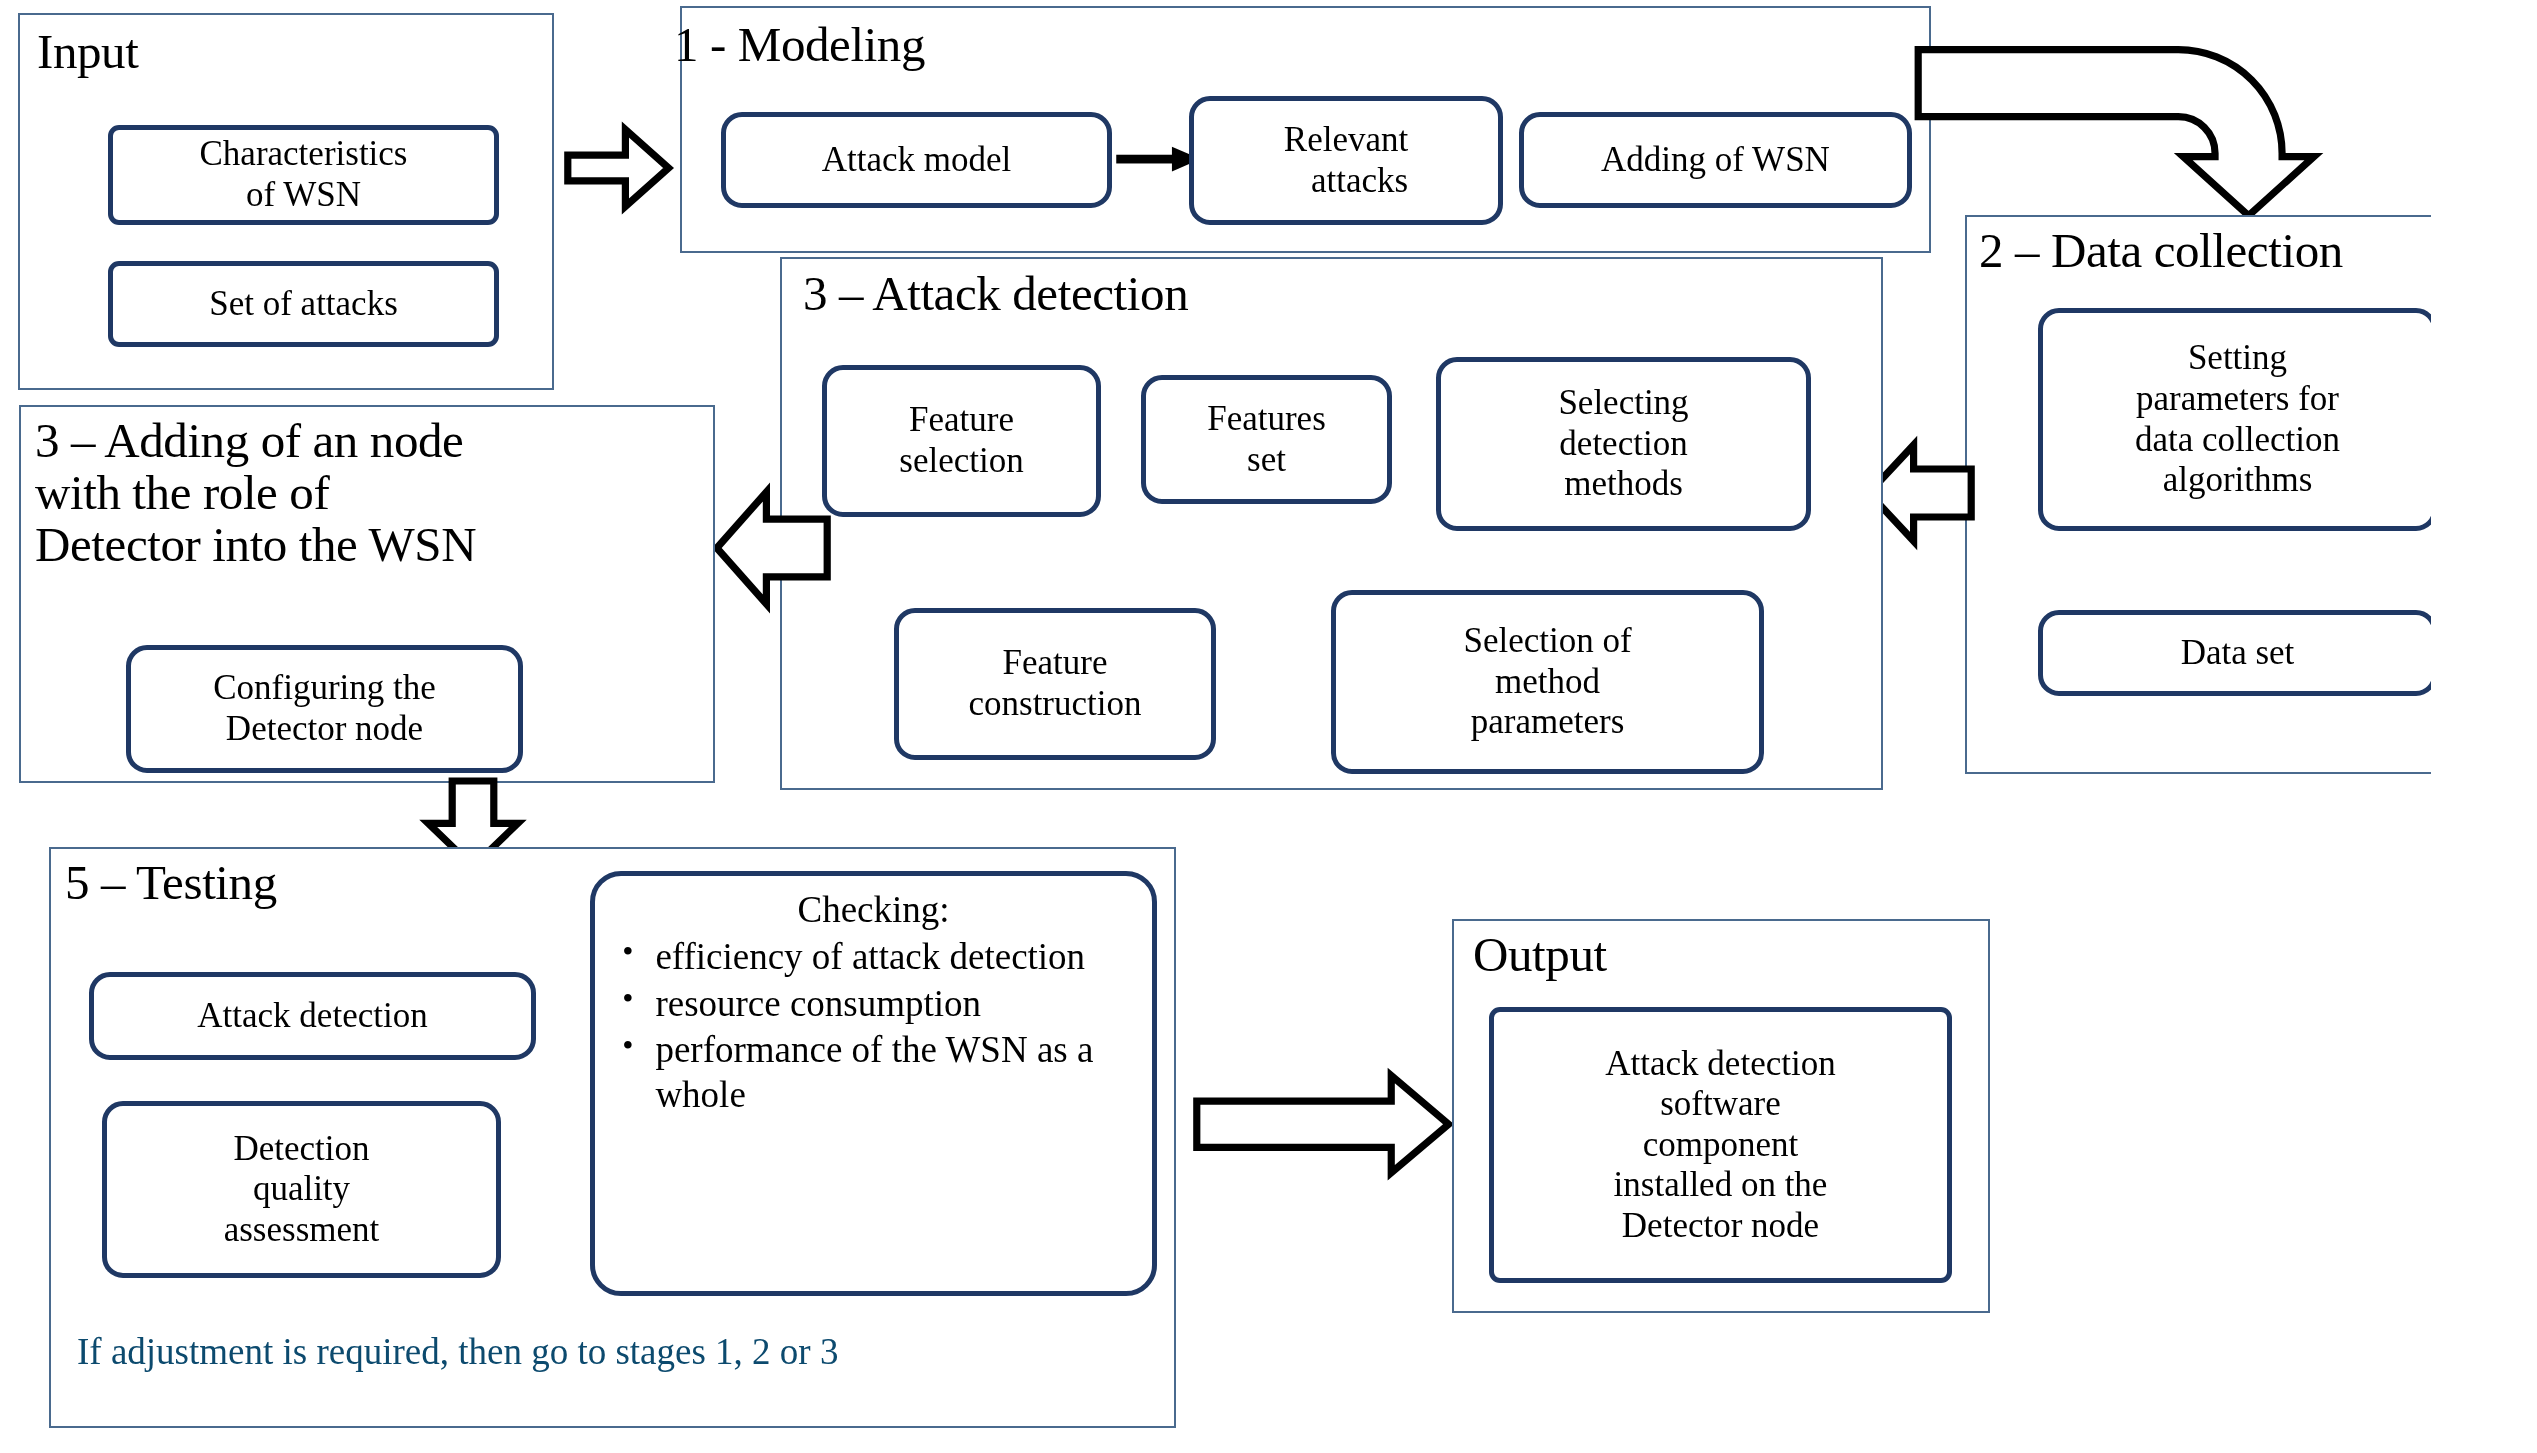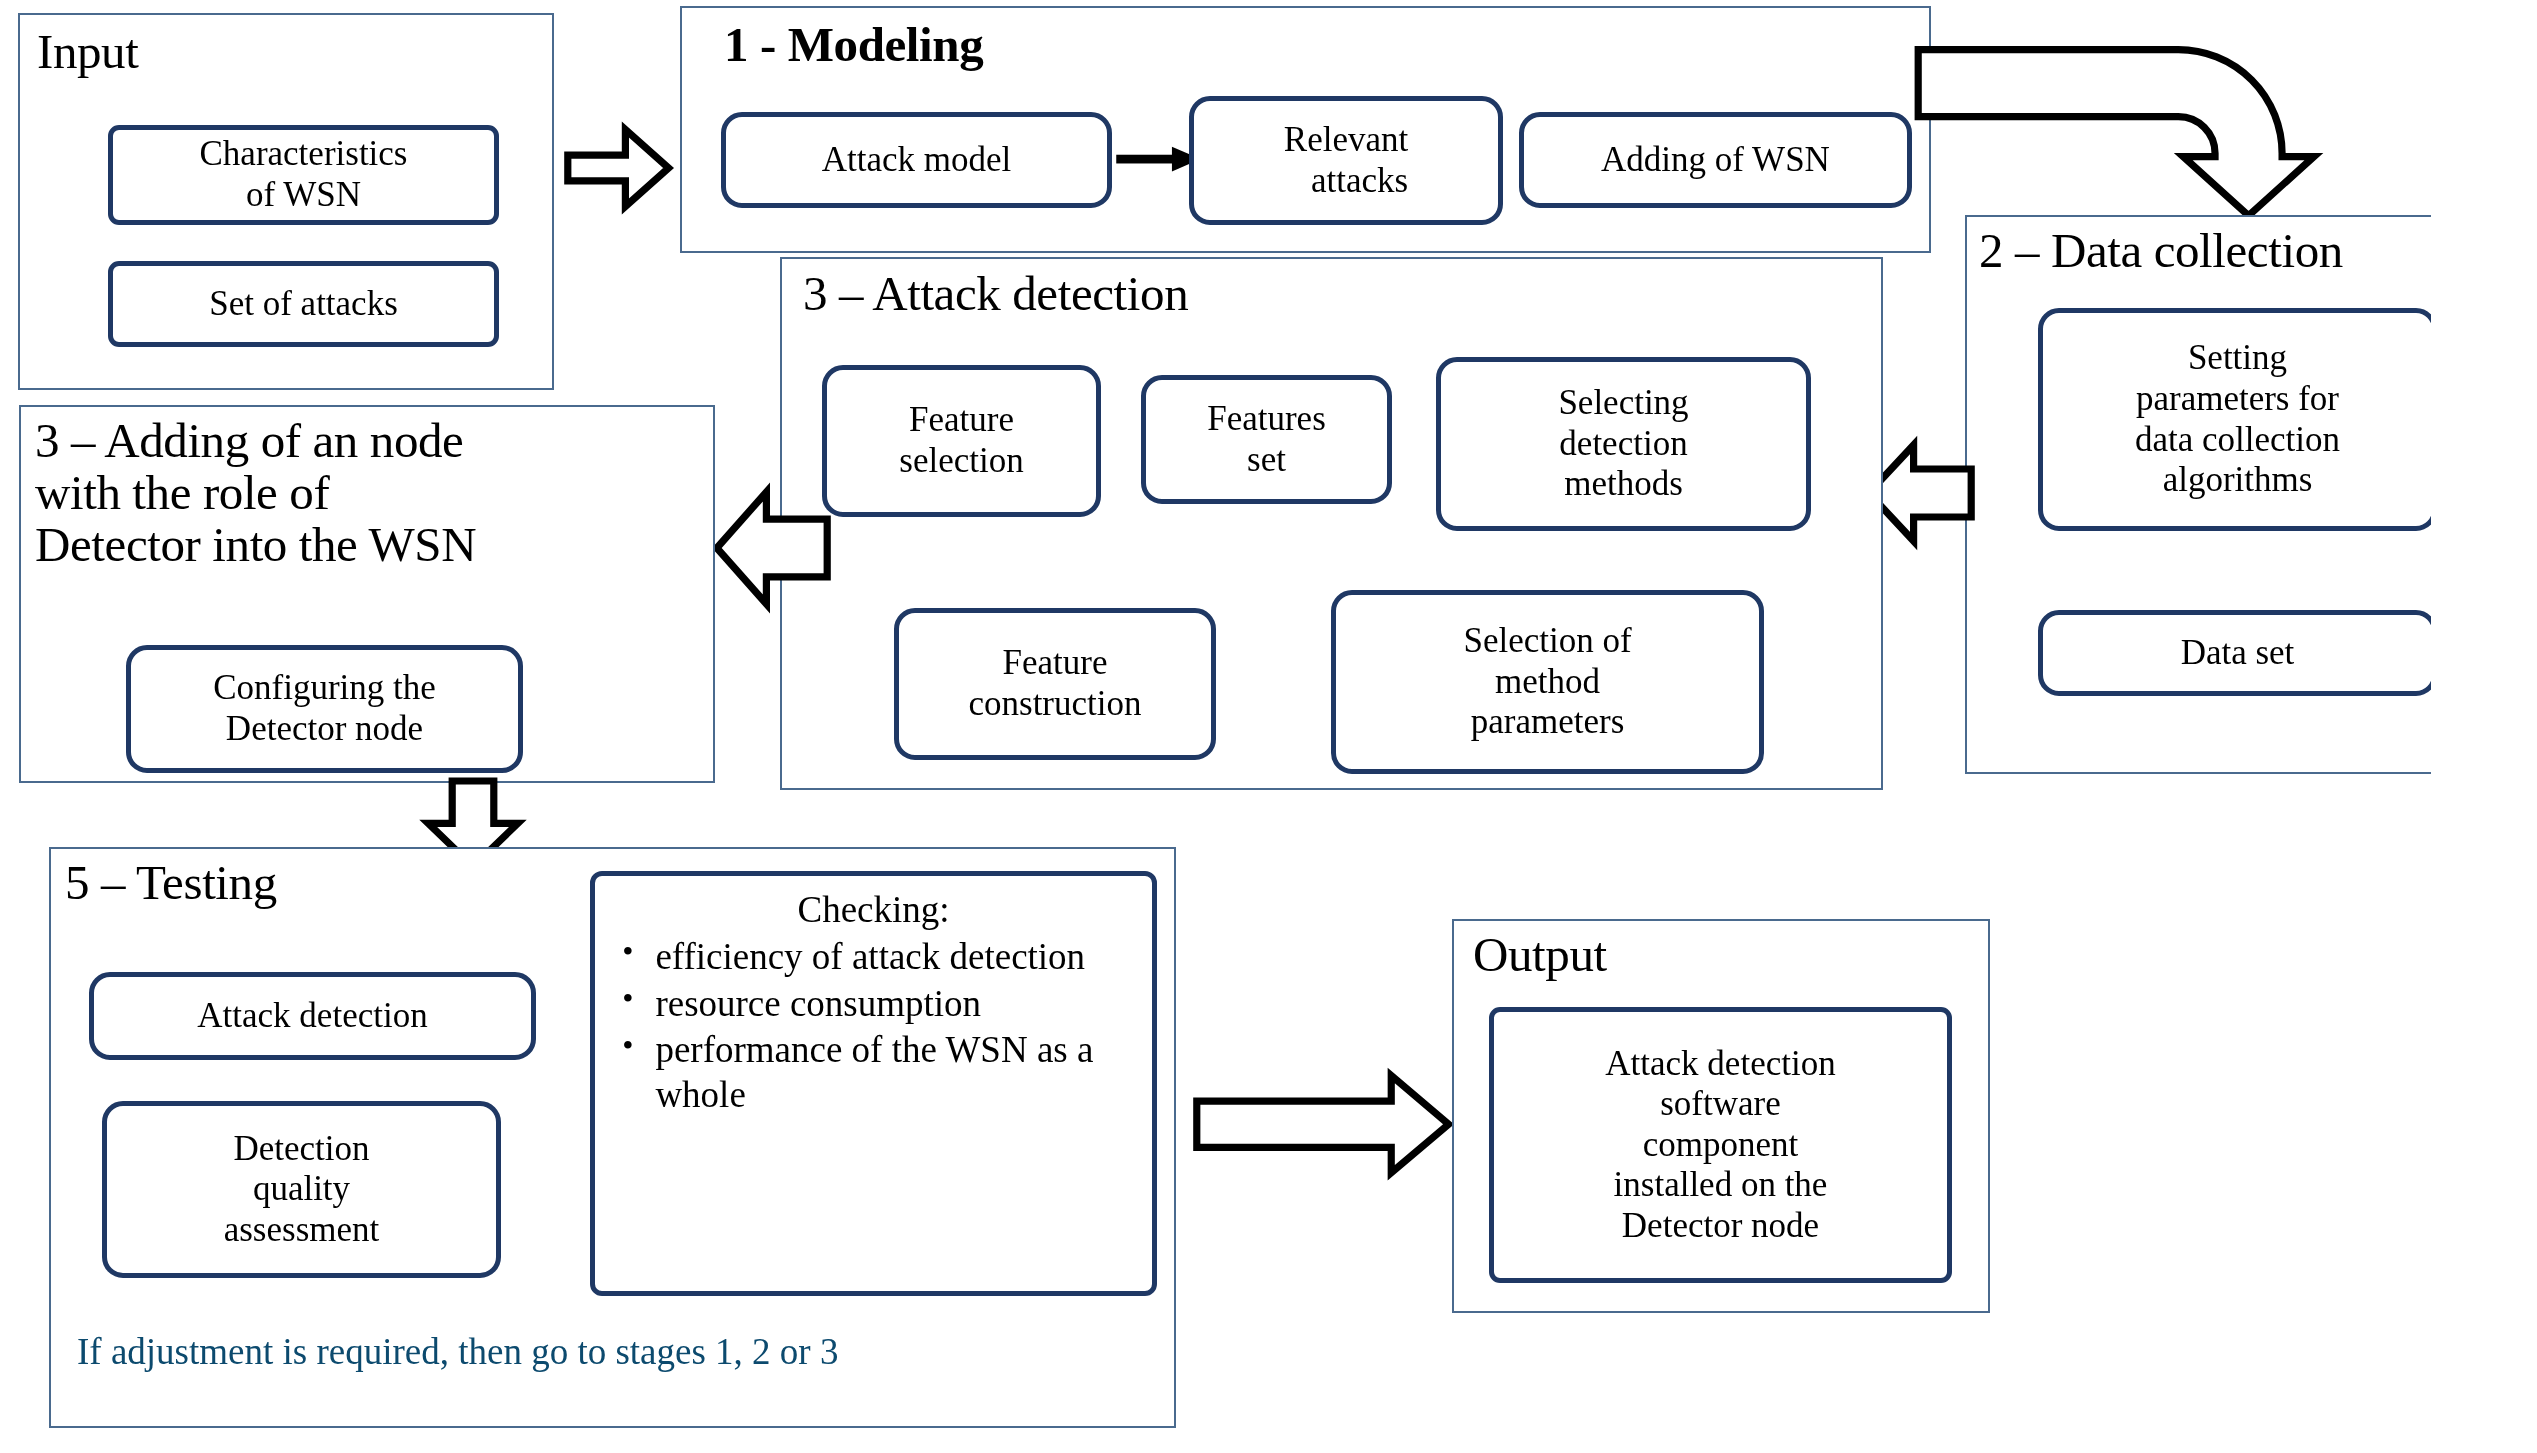--- a/index.html
+++ b/index.html
@@ -58,21 +58,21 @@
     font-size: 37px;
     line-height: 1.15;
     color: #0c4a6e;
     white-space: nowrap;
   }
   
   .check-box {
     position: absolute;
     box-sizing: border-box;
     border: 5.6px solid #1F3864;
-    border-radius: 12px;
+    border-radius: 31px;
     background: #ffffff;
     padding: 11.2px 14.4px 12.8px 14.4px;
     font-size: 37px;
     line-height: 1.22;
   }
   .check-title {
     text-align: center;
     display: block;
     margin-bottom: 1.6px;
   }
@@ -120,21 +120,21 @@
   <div class="node radius-lg" style="left:108px; top:125px; width:391px; height:100px;">Characteristics
 of WSN</div>
   <div class="node radius-lg" style="left:108px; top:261px; width:391px; height:86px;">Set of attacks</div>
 
   <svg class="arrow-svg" style="left:563px; top:120px;" width="112" height="96" viewBox="0 0 140 120">
     <polygon class="blk" points="6,44 78,44 78,12 132,60 78,108 78,76 6,76"></polygon>
   </svg>
 
   <div class="stage" style="left:680px; top:6.4px; width:1251px; height:247px;">
   </div>
-  <div class="stage-title" style="left:724px; top:19px;font-weight:bold;">1 - Modeling</div>
+  <div class="stage-title" style="left:674px; top:19px;">1 - Modeling</div>
   <div class="node" style="left:721px; top:112px; width:391px; height:96px;">Attack model</div>
 
   <svg class="arrow-svg" style="left:1116px; top:142px;" width="88" height="35" viewBox="0 0 110 44">
     <rect class="thinline" x="0" y="16" width="78" height="11"></rect>
     <polygon class="thinline" points="70,6 106,21.5 70,37"></polygon>
   </svg>
   <div class="node" style="left:1189px; top:96px; width:314px; height:129px;text-align:right;">Relevant
 attacks</div>
   <div class="node" style="left:1519px; top:112px; width:393px; height:96px;">Adding of WSN</div>
 

